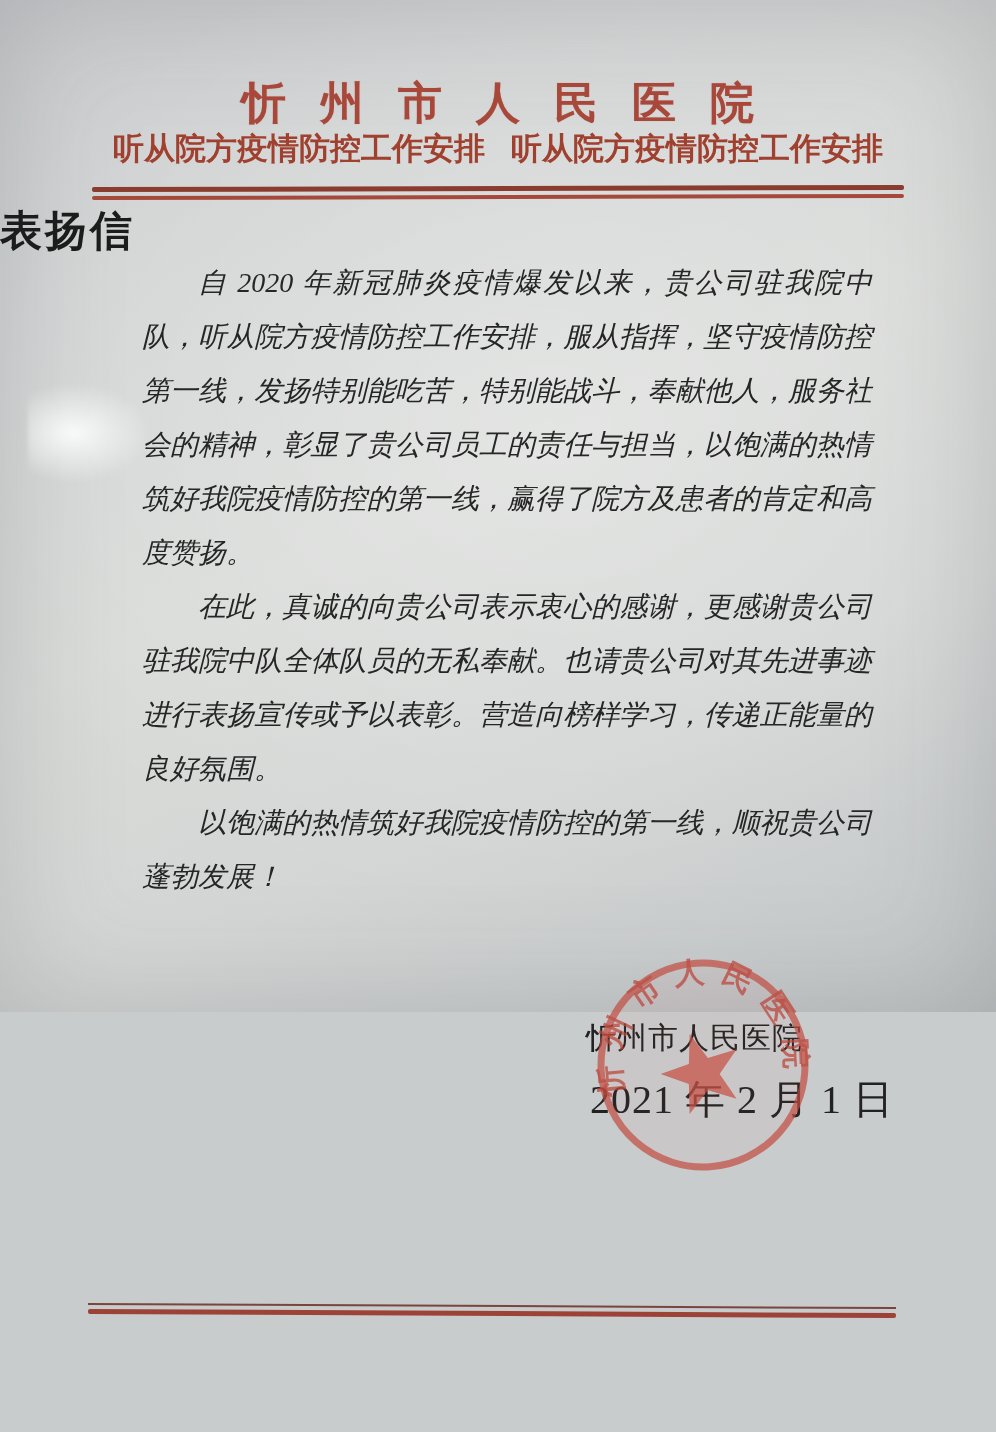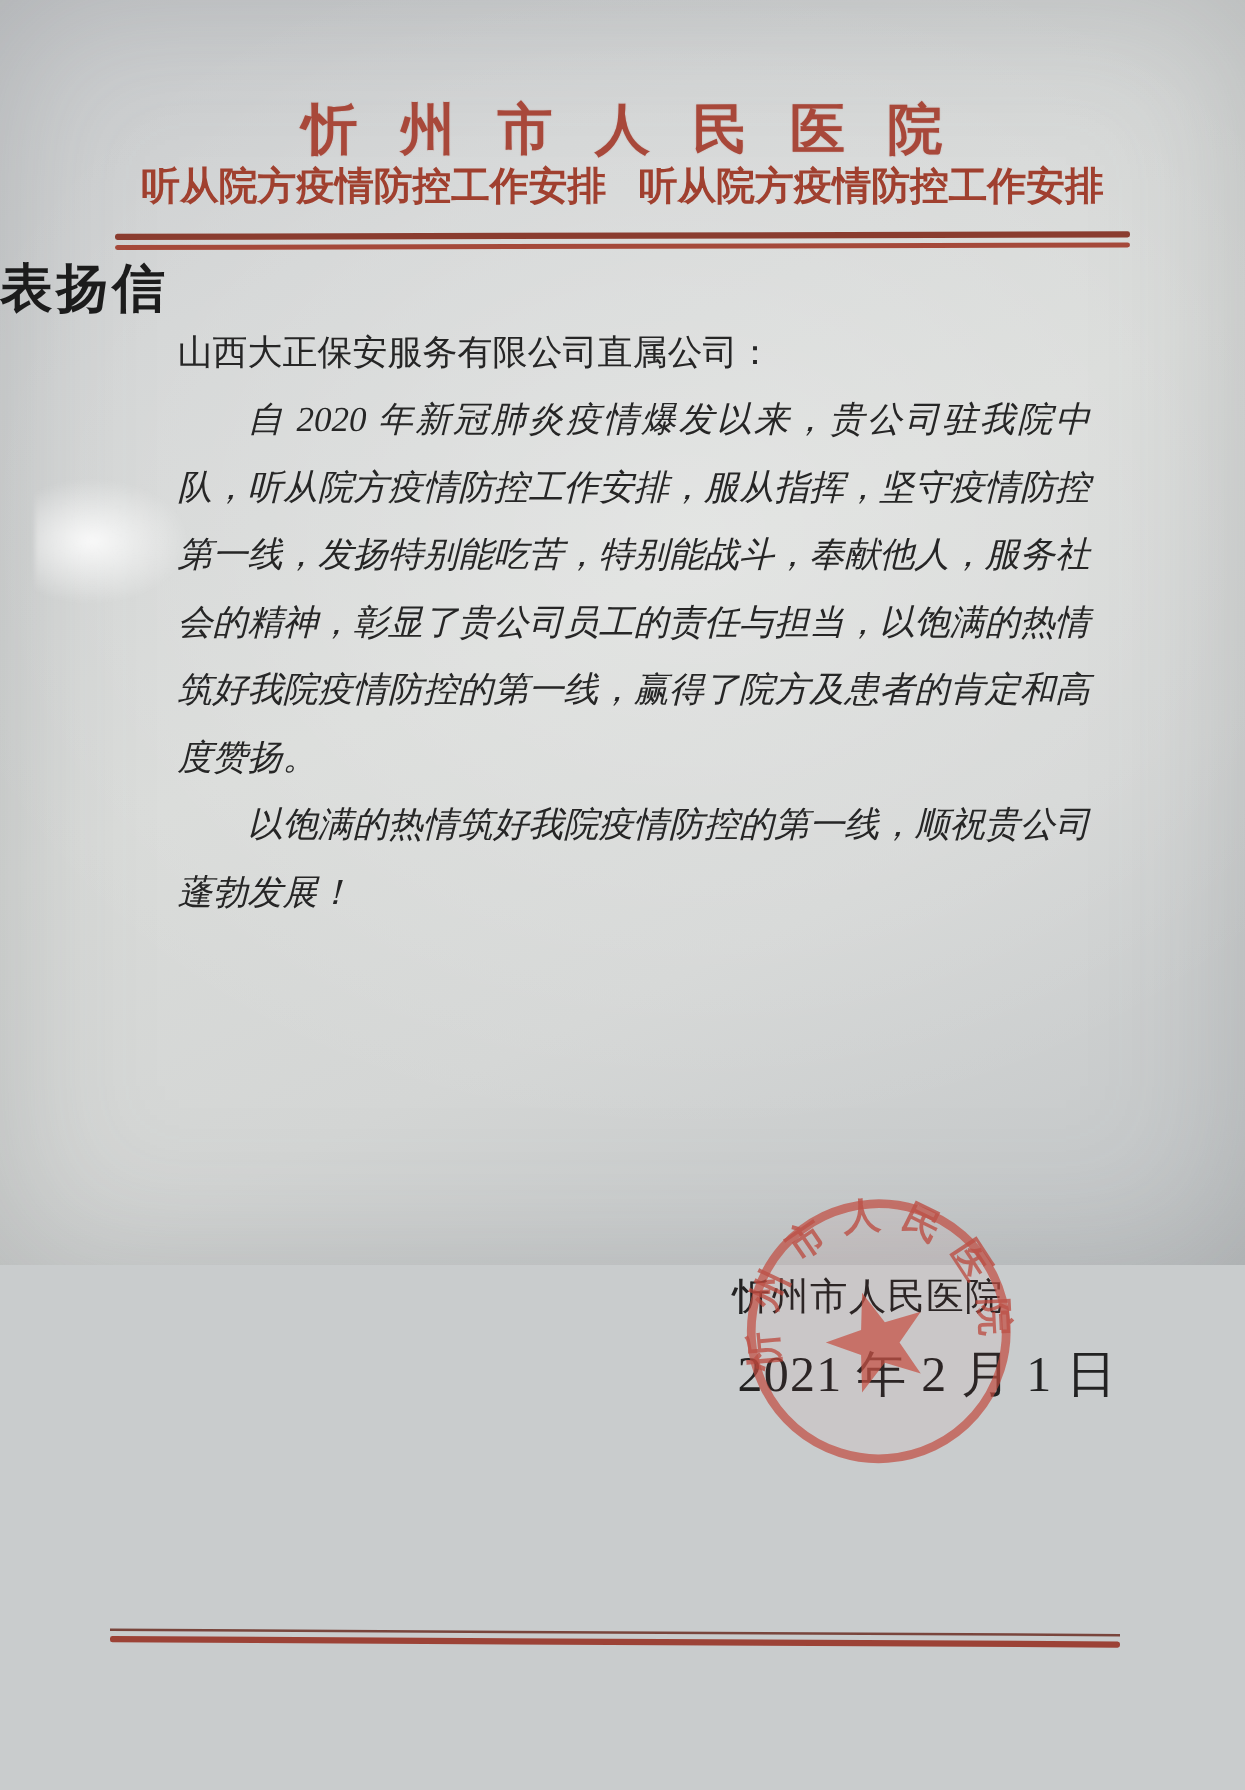--- a/index.html
+++ b/index.html
@@ -96,22 +96,22 @@
   </div>
 
   <div class="rule">
     <div class="rule-a"></div>
     <div class="rule-b"></div>
   </div>
 
   <div class="doc-title">表扬信</div>
 
   <div class="letter-body">
-    <p class="greeting">山西大正保安服务有限公司直属公司：</p>
     <p class="indent">自 2020 年新冠肺炎疫情爆发以来，贵公司驻我院中队，听从院方疫情防控工作安排，服从指挥，坚守疫情防控第一线，发扬特别能吃苦，特别能战斗，奉献他人，服务社会的精神，彰显了贵公司员工的责任与担当，以饱满的热情筑好我院疫情防控的第一线，赢得了院方及患者的肯定和高度赞扬。</p>
+    <p class="indent">在此，真诚的向贵公司表示衷心的感谢，更感谢贵公司驻我院中队全体队员的无私奉献。也请贵公司对其先进事迹进行表扬宣传或予以表彰。营造向榜样学习，传递正能量的良好氛围。</p>
     <p class="indent">以饱满的热情筑好我院疫情防控的第一线，顺祝贵公司蓬勃发展！</p>
   </div>
 
   <div class="sig-org">忻州市人民医院</div>
   <div class="sig-date">2021 年 2 月 1 日</div>
 
   <svg class="seal" viewBox="0 0 230 230" xmlns="http://www.w3.org/2000/svg">
     <circle cx="115" cy="115" r="102" fill="rgba(214,110,98,0.06)" stroke="rgba(193,76,64,0.78)" stroke-width="7"></circle>
     <path d="M115,83 L124.99,69.25 124.99,69.25 115,83 Z" fill="none"></path>
     <g transform="translate(114 124) rotate(-14)">

